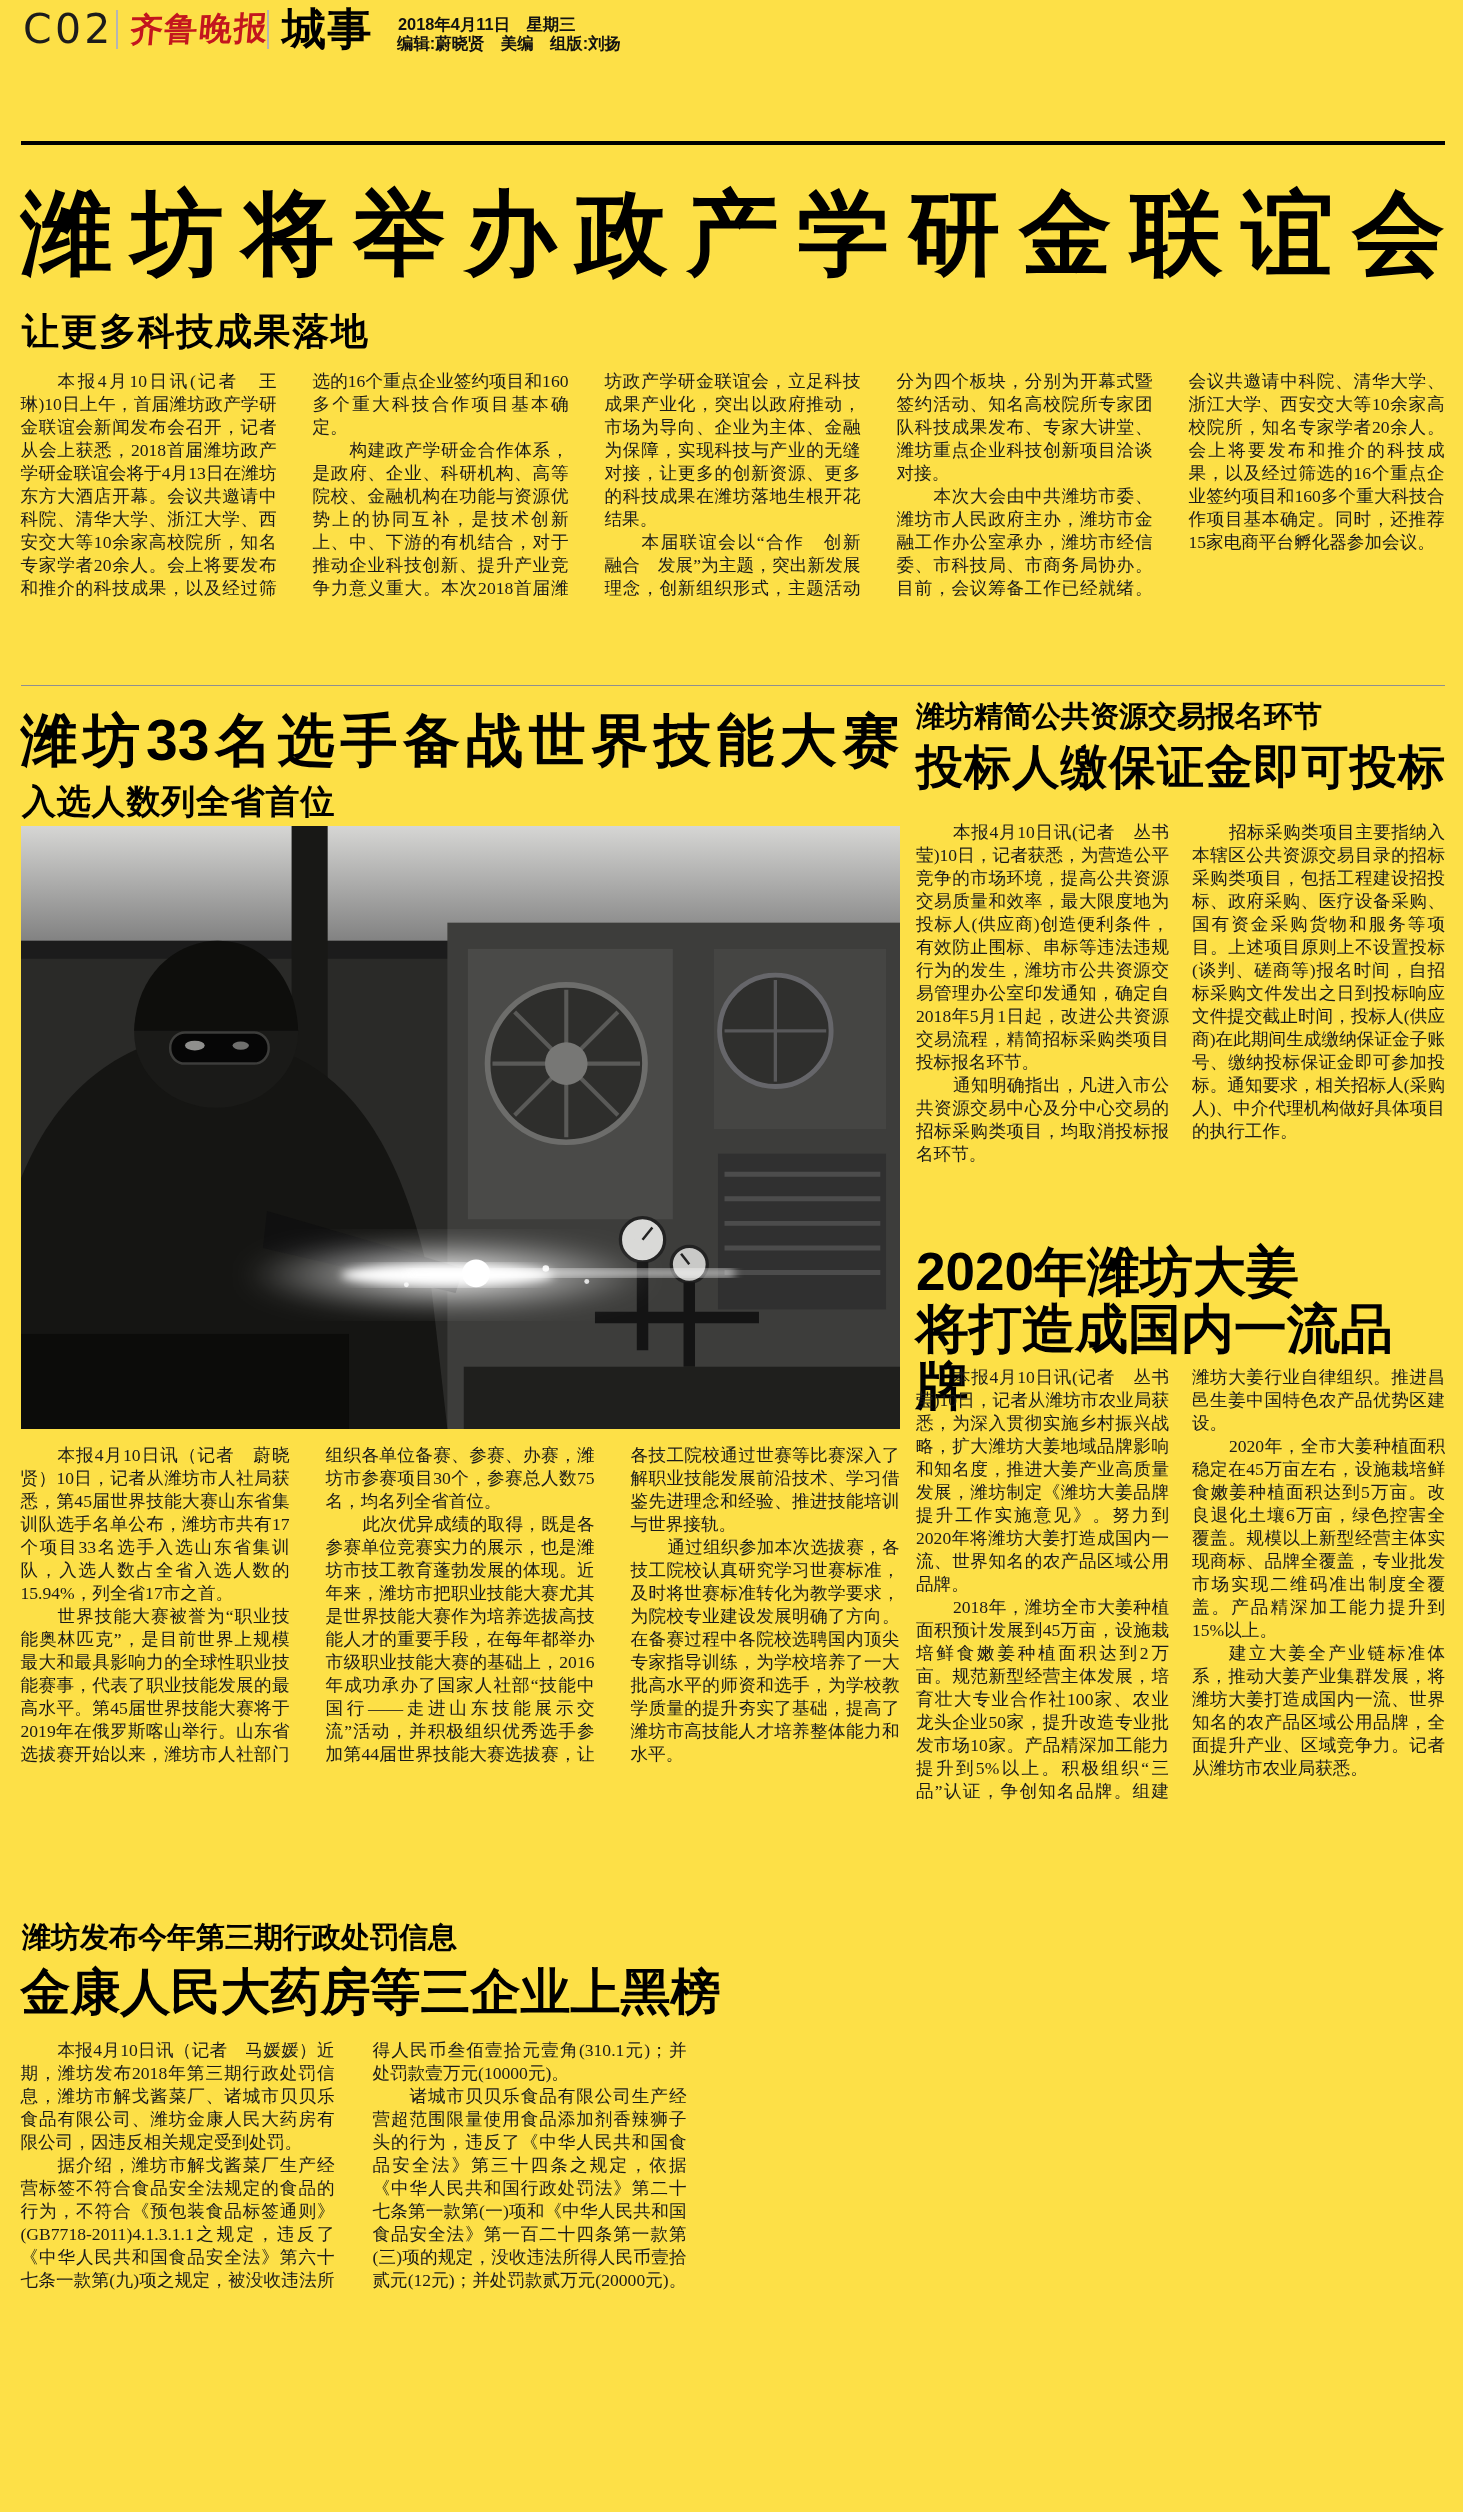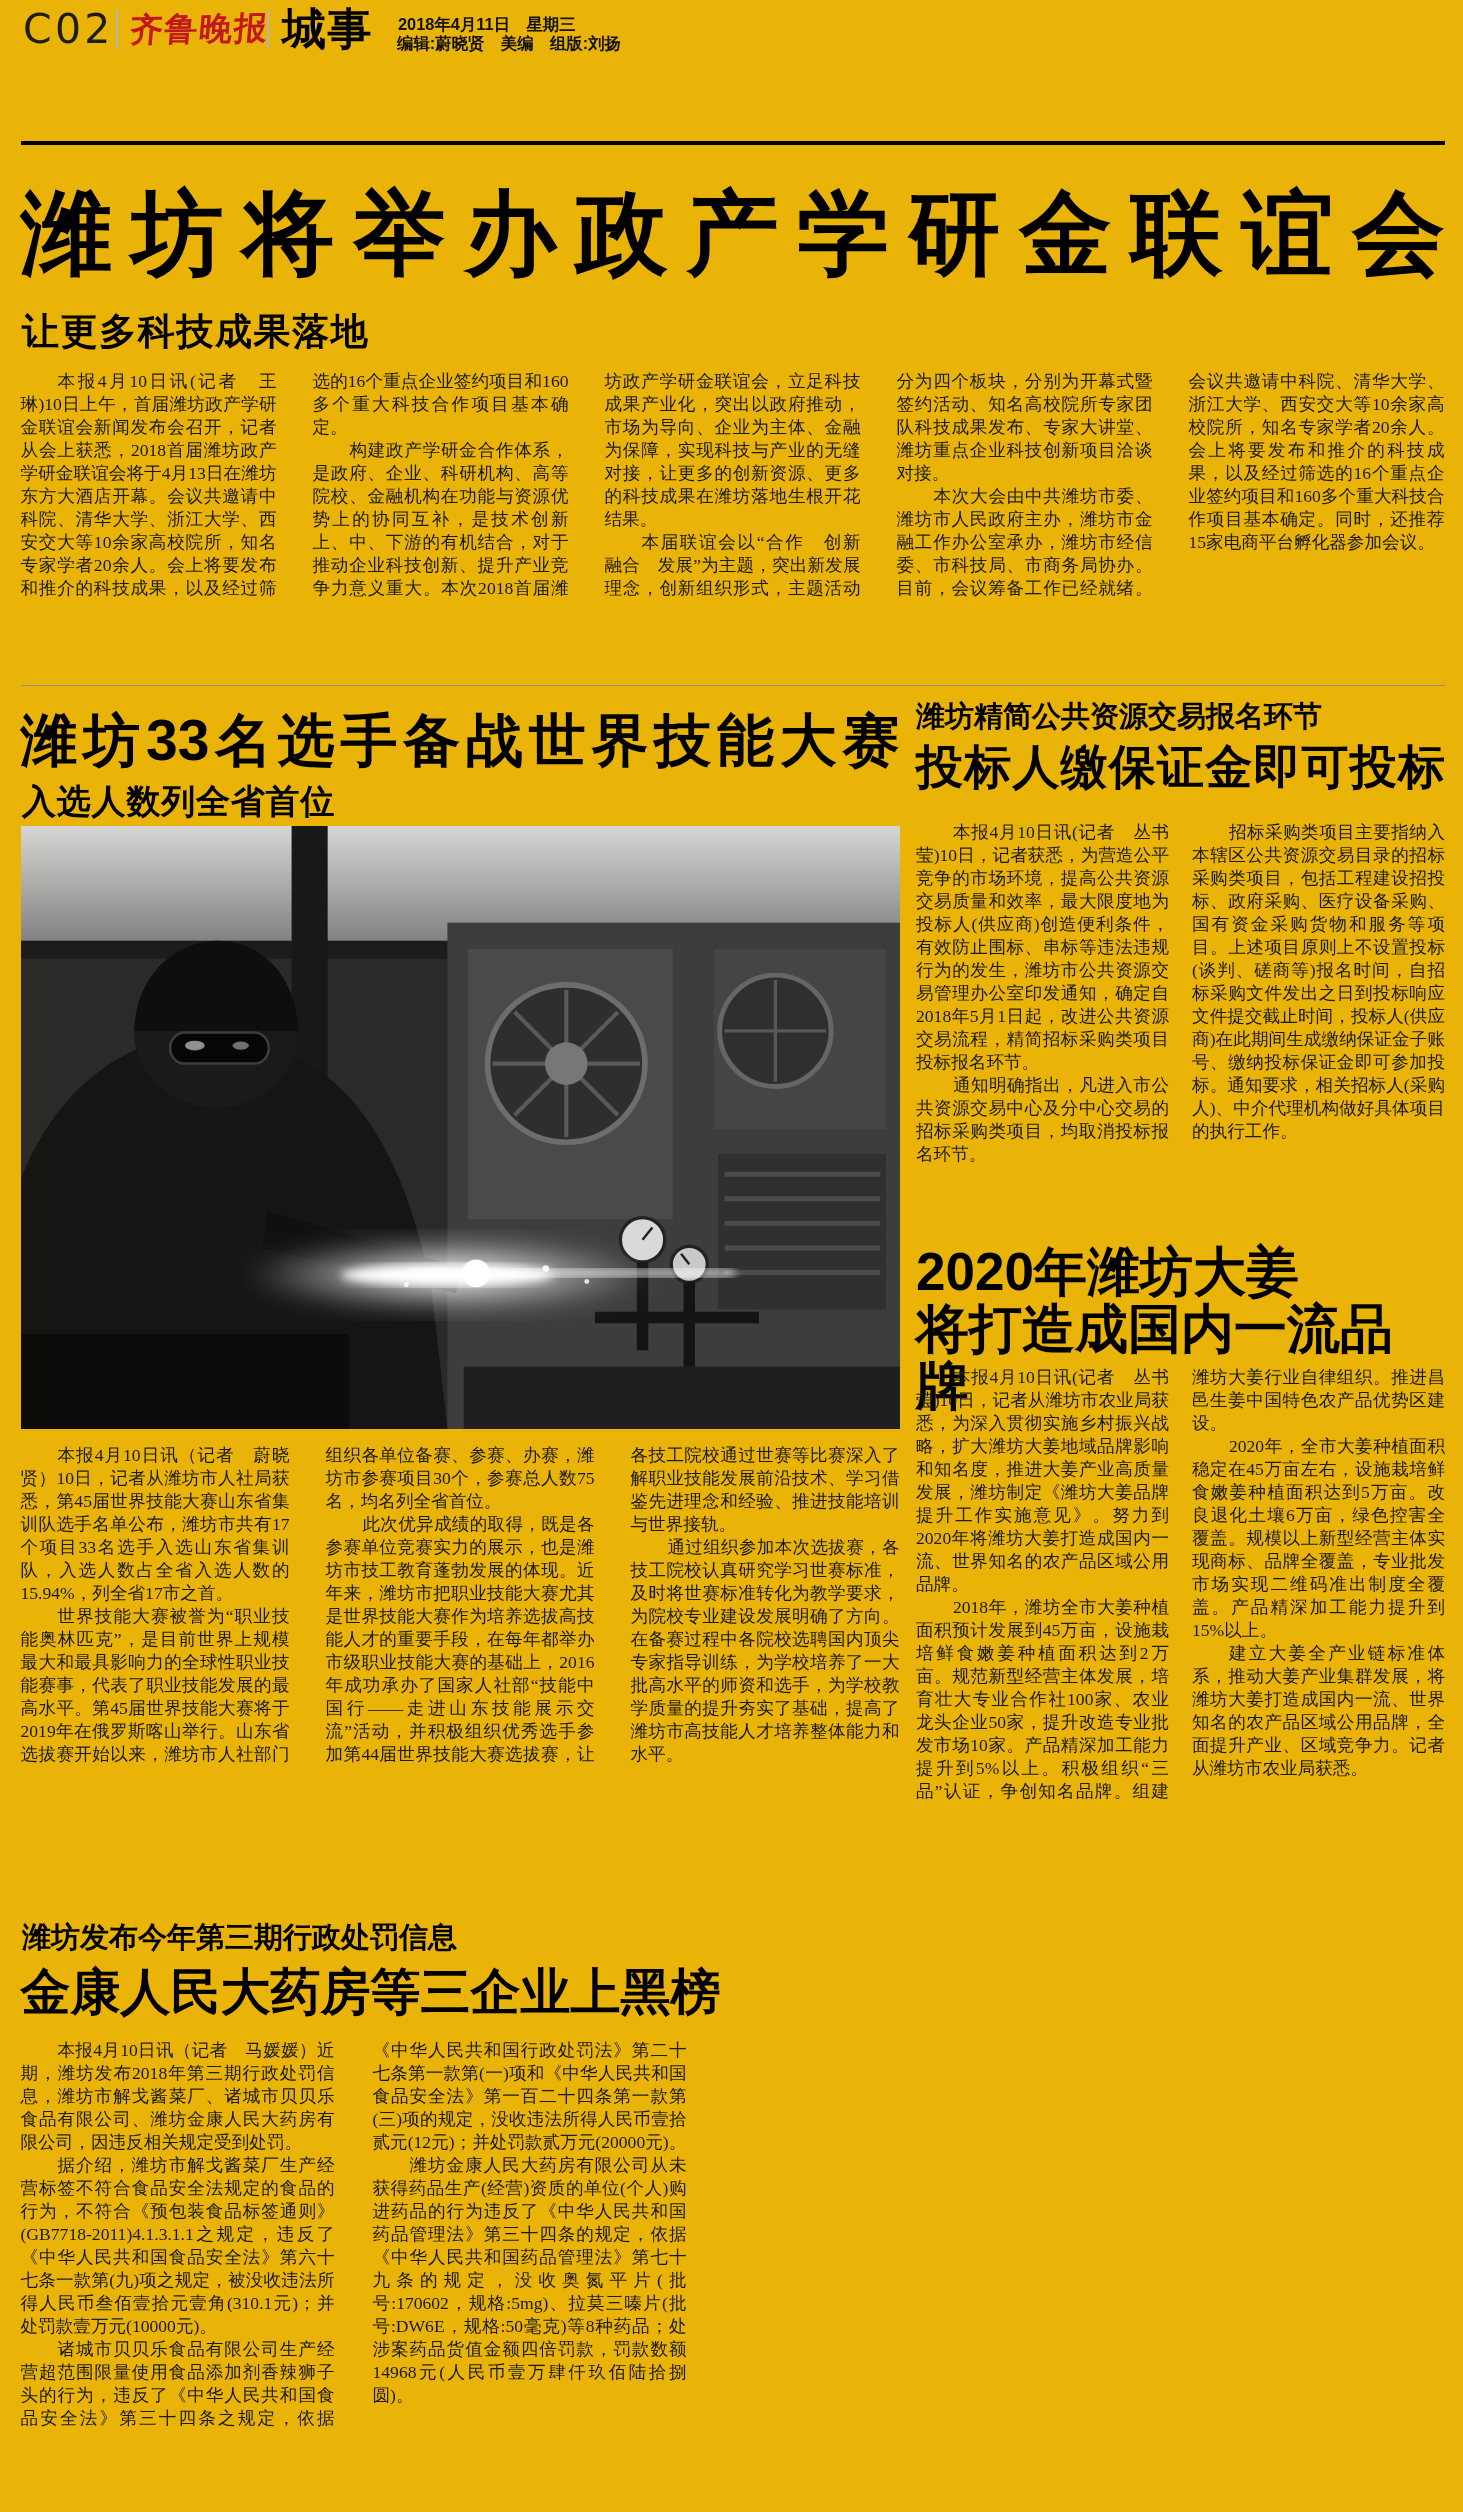--- a/index.html
+++ b/index.html
@@ -1,17 +1,17 @@
 <!DOCTYPE html>
 <html style="font-size:13px"><head>
 <meta charset="utf-8">
 <style>
   html,body{margin:0;padding:0;}
   body{width:1463px;height:2512px;background:#e9e9e7;}
-  .page{position:relative;width:1463px;height:2512px;background:#eab308;overflow:hidden;
+  .page{position:relative;width:1463px;height:2512px;background:#fde047;overflow:hidden;
         font-family:"Liberation Serif",serif;color:#121212;}
   .abs{position:absolute;}
 
   
   .pageno{left:23px;top:4.9px;font-family:"DejaVu Sans",sans-serif;font-weight:400;
           font-size:41px;letter-spacing:3.3px;color:#1c1c1c;}
   .vsep{width:1.6px;background:#b5b5b5;}
   .masthead{left:130px;top:6.6px;width:138px;font-size:33px;font-weight:700;color:#c3161e;
             font-family:"Liberation Serif",serif;transform:skewX(-6deg) rotate(-1deg);
             letter-spacing:1.6px;white-space:nowrap;}
@@ -200,17 +200,16 @@
       <p>2020年，全市大姜种植面积稳定在45万亩左右，设施栽培鲜食嫩姜种植面积达到5万亩。改良退化土壤6万亩，绿色控害全覆盖。规模以上新型经营主体实现商标、品牌全覆盖，专业批发市场实现二维码准出制度全覆盖。产品精深加工能力提升到15%以上。</p>
       <p>建立大姜全产业链标准体系，推动大姜产业集群发展，将潍坊大姜打造成国内一流、世界知名的农产品区域公用品牌，全面提升产业、区域竞争力。记者从潍坊市农业局获悉。</p>
     </div>
 
   <div class="abs a5-kicker">潍坊发布今年第三期行政处罚信息</div>
   <div class="abs a5-hl">金康人民大药房等三企业上黑榜</div>
   <div class="abs a5-body body-cols">
       <p>本报4月10日讯（记者　马媛媛）近期，潍坊发布2018年第三期行政处罚信息，潍坊市解戈酱菜厂、诸城市贝贝乐食品有限公司、潍坊金康人民大药房有限公司，因违反相关规定受到处罚。</p>
       <p>据介绍，潍坊市解戈酱菜厂生产经营标签不符合食品安全法规定的食品的行为，不符合《预包装食品标签通则》(GB7718-2011)4.1.3.1.1之规定，违反了《中华人民共和国食品安全法》第六十七条一款第(九)项之规定，被没收违法所得人民币叁佰壹拾元壹角(310.1元)；并处罚款壹万元(10000元)。</p>
       <p>诸城市贝贝乐食品有限公司生产经营超范围限量使用食品添加剂香辣狮子头的行为，违反了《中华人民共和国食品安全法》第三十四条之规定，依据《中华人民共和国行政处罚法》第二十七条第一款第(一)项和《中华人民共和国食品安全法》第一百二十四条第一款第(三)项的规定，没收违法所得人民币壹拾贰元(12元)；并处罚款贰万元(20000元)。</p>
-      <p>潍坊金康人民大药房有限公司从未获得药品生产(经营)资质的单位(个人)购进药品的行为违反了《中华人民共和国药品管理法》第三十四条的规定，依据《中华人民共和国药品管理法》第七十九条的规定，没收奥氮平片(批号:170602，规格:5mg)、拉莫三嗪片(批号:DW6E，规格:50毫克)等8种药品；处涉案药品货值金额四倍罚款，罚款数额14968元(人民币壹万肆仟玖佰陆拾捌圆)。</p>
     </div>
 
 </div>
 
 
 </body></html>

